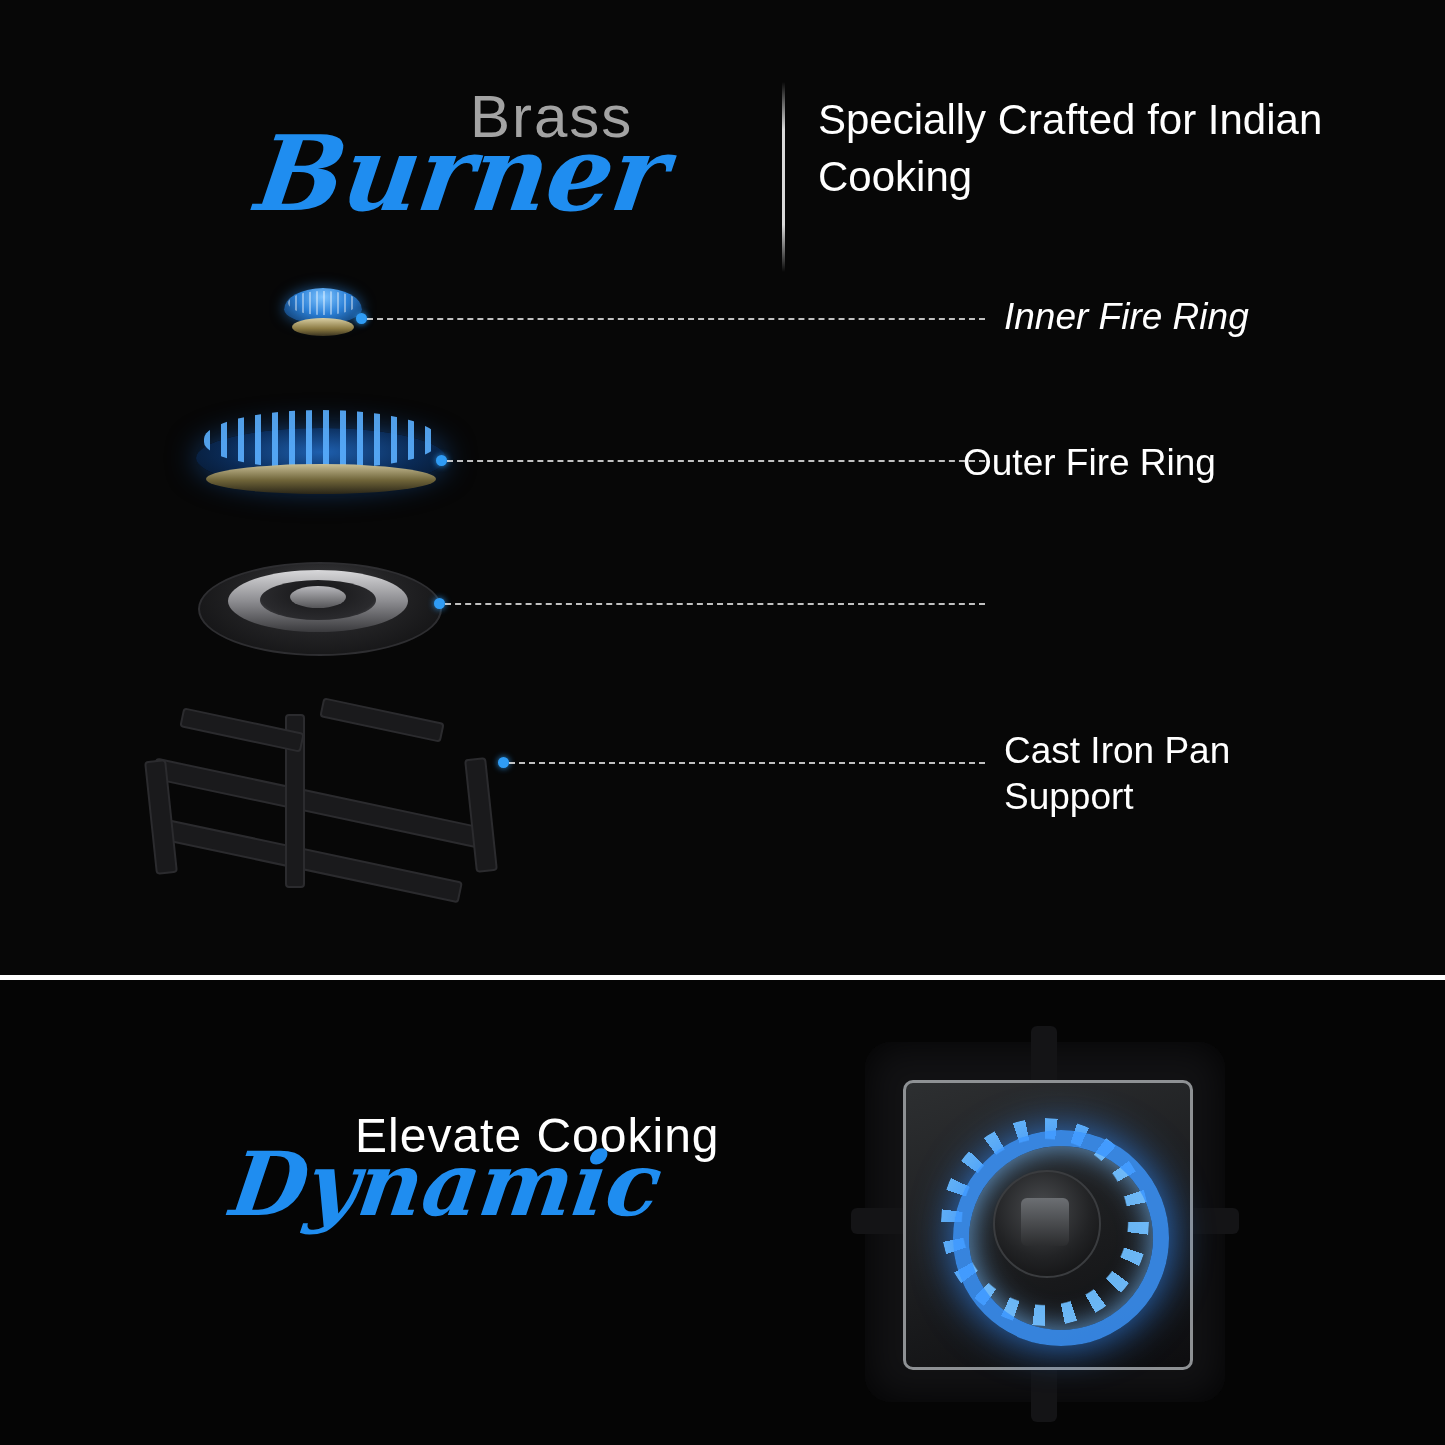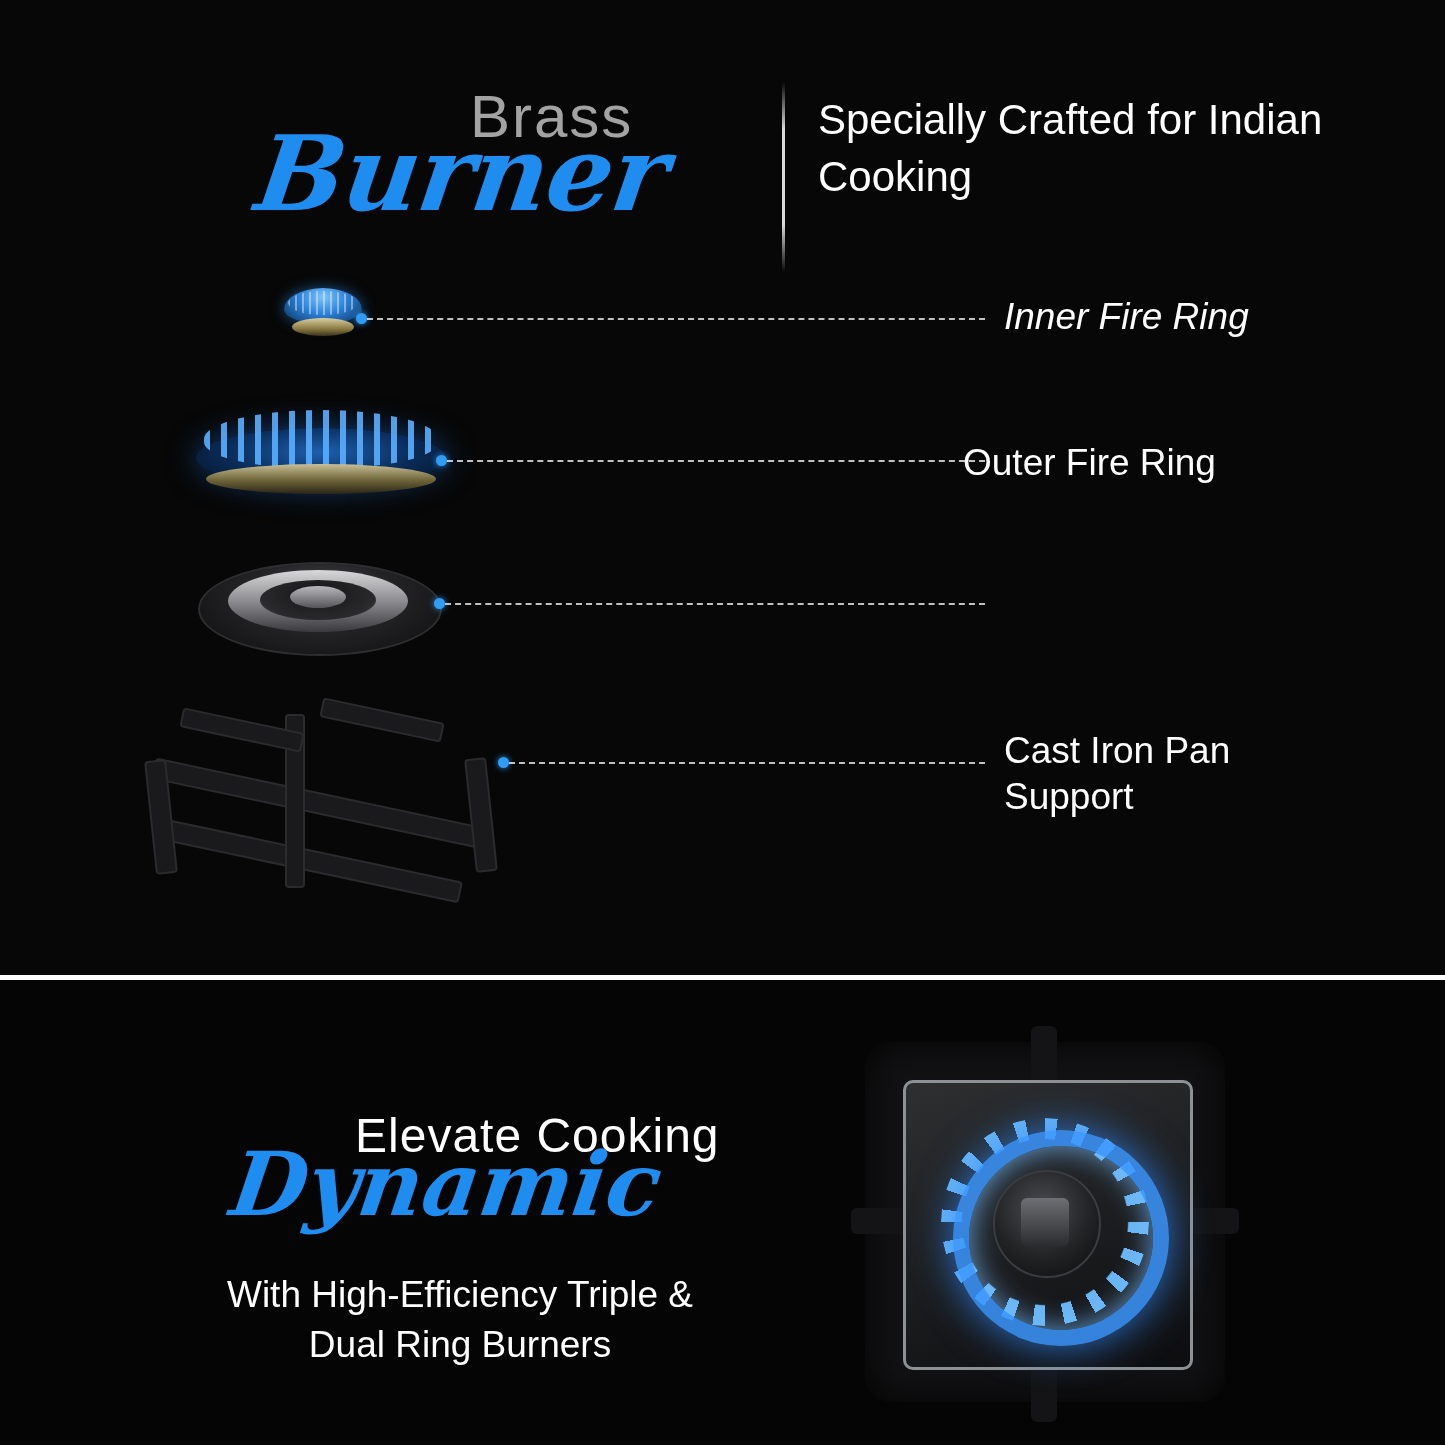--- a/index.html
+++ b/index.html
@@ -401,22 +401,20 @@
     <div class="leader" style="left:509px; top:762px; width:476px;"></div>
     <div class="callout-label" style="left:1004px; top:728px;">Cast Iron Pan
 Support</div>
   </div>
 
   <div class="section-divider"></div>
 
   <div class="bottom-section">
     <div class="elevate-word">Elevate Cooking</div>
     <div class="dynamic-script">Dynamic</div>
-    <div class="sub-line">With High-Efficiency Triple
-&amp; Dual Ring Burners</div>
 
     <div class="burner-photo">
       <div class="bp-grate"></div>
       <div class="bp-arm bp-arm-l"></div>
       <div class="bp-arm bp-arm-r"></div>
       <div class="bp-arm bp-arm-t"></div>
       <div class="bp-arm bp-arm-b"></div>
       <div class="bp-plate"></div>
       <div class="bp-flame-teeth"></div>
       <div class="bp-flame-ring"></div>

